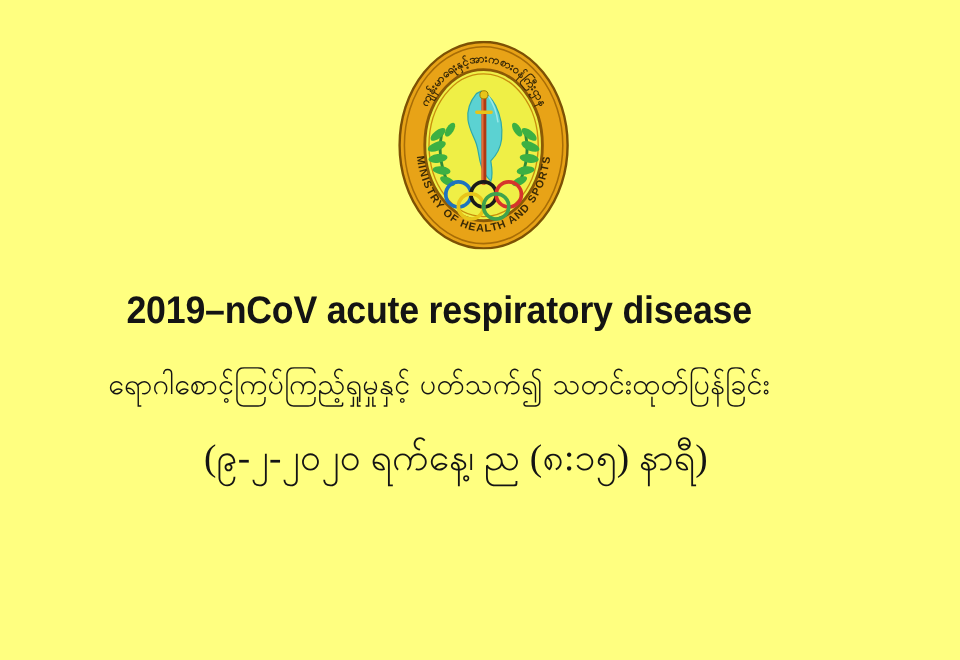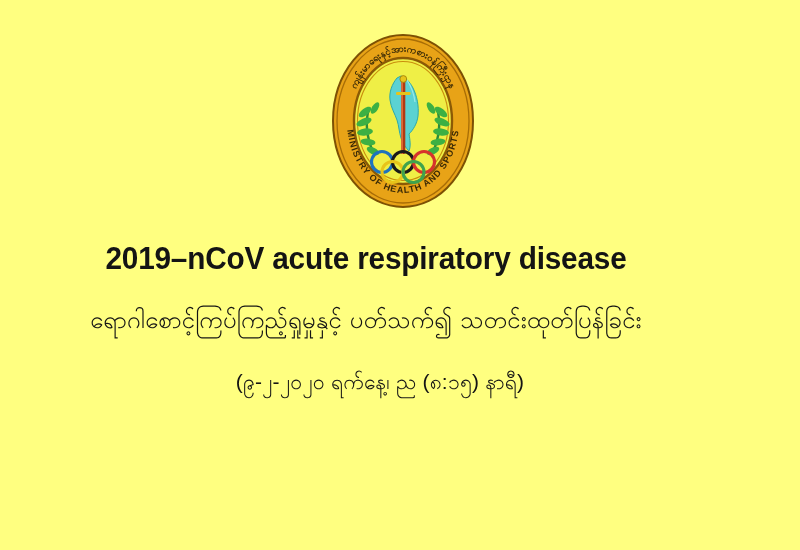--- a/index.html
+++ b/index.html
@@ -63,22 +63,22 @@
     margin-bottom: 14px;
   }
   #headline-my {
     font-family: "DejaVu Sans", sans-serif;
     font-size: 24px;
     line-height: 52px;
     letter-spacing: 0.2px;
     margin-bottom: 10px;
   }
   #datetime-my {
-    font-family: Liberation Sans, sans-serif;
-    font-size: 21px;
+    font-family: Liberation Serif, serif;
+    font-size: 31px;
     line-height: 52px;
     letter-spacing: 0.2px;
     margin-left: 28px;
   }
 </style>
 </head>
 <body>
 
 <div id="slide">
 

